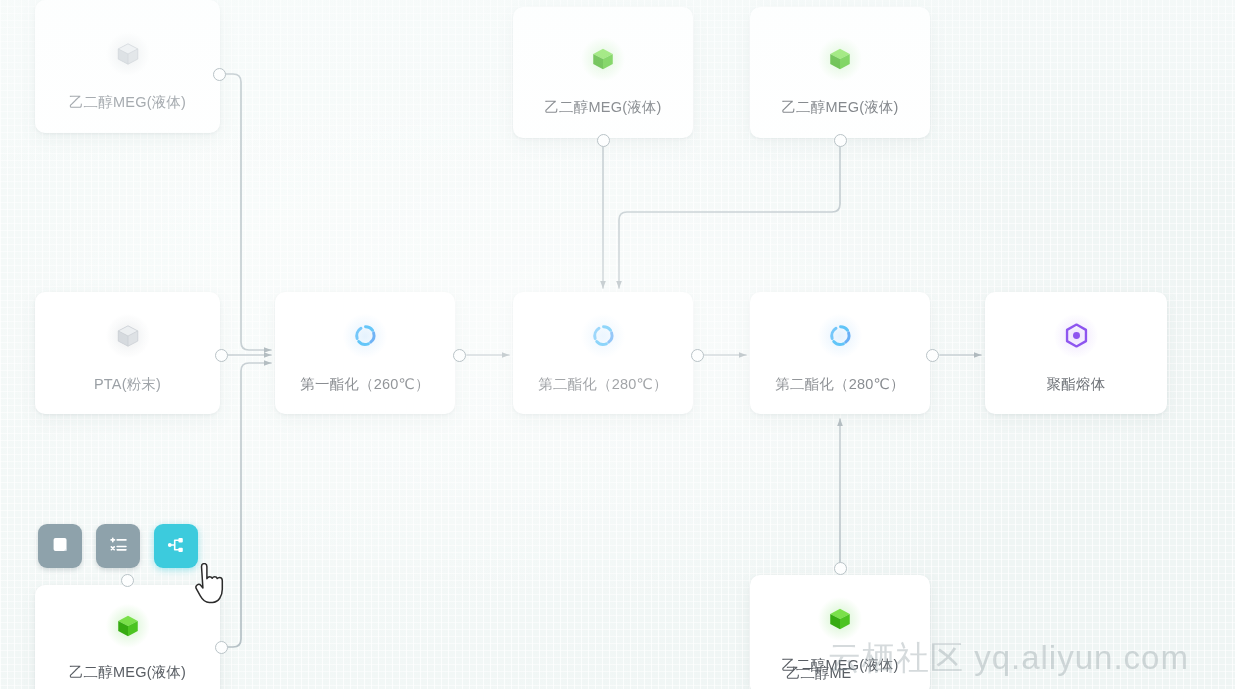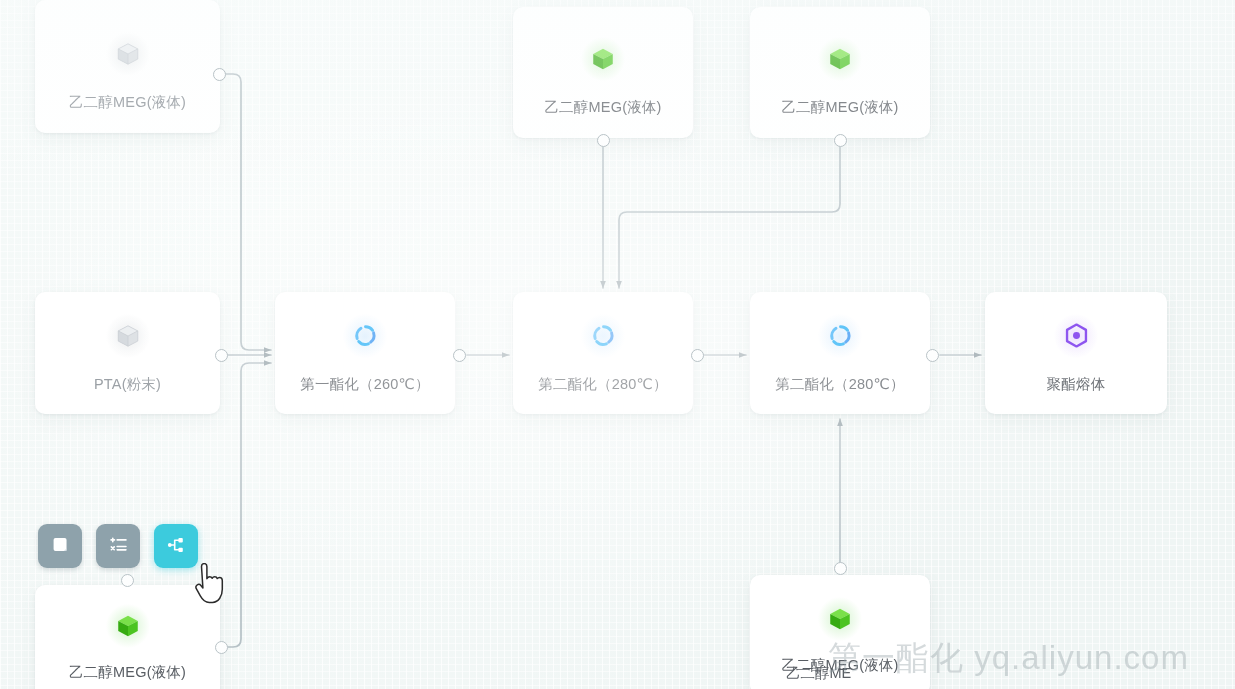--- a/index.html
+++ b/index.html
@@ -310,16 +310,16 @@
     <svg width="34" height="42" viewBox="0 0 34 42">
       <path d="M8.5 3.5c0-1.7 1.2-2.9 2.7-2.9s2.7 1.2 2.7 2.9v12.2
                c.6-1.3 1.6-2 2.8-2 1.1 0 2 .6 2.4 1.6
                .6-1 1.5-1.5 2.6-1.5 1.2 0 2.2.7 2.5 1.8
                .6-.8 1.4-1.2 2.3-1.2 1.6 0 2.8 1.3 2.8 3.2v8.6
                c0 6.6-3.6 13.2-9.8 13.2h-3.2c-4.4 0-6.6-2.3-9-6.6
                l-4-7.1c-.8-1.4-.4-3.1 1-3.9 1.2-.7 2.7-.4 3.6.7l2 2.4z" fill="#ffffff" stroke="#2b2b2b" stroke-width="1.5" stroke-linejoin="round"></path>
     </svg>
   </div>
 
-  <div id="watermark" style="left:828px; top:636px;">第一酯化 yq.aliyun.com</div>
+  <div id="watermark" style="left:828px; top:636px;">云栖社区 yq.aliyun.com</div>
 
   <div id="wash"></div>
 </div>
 
 </body></html>

